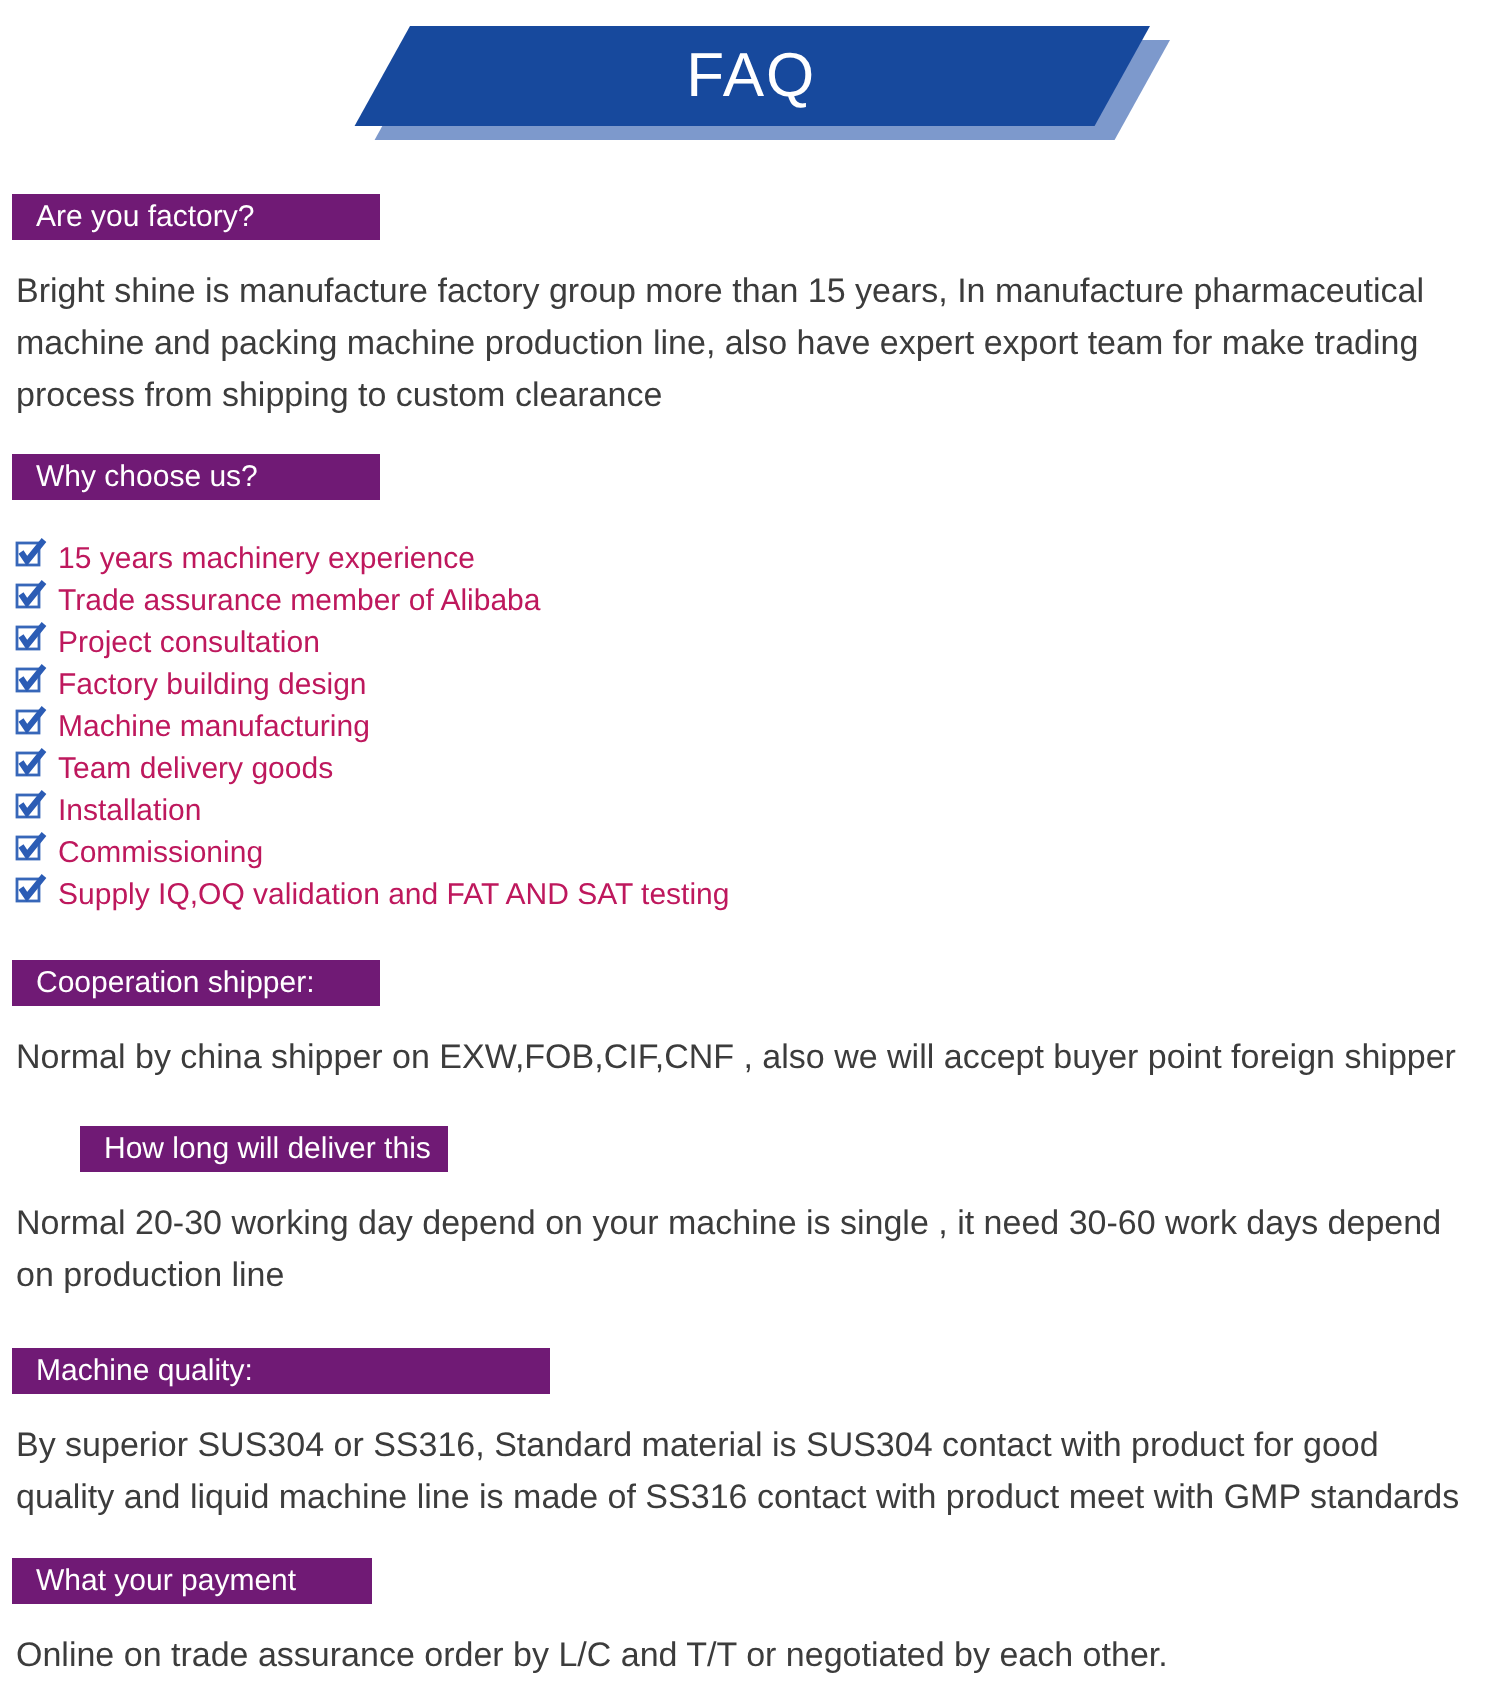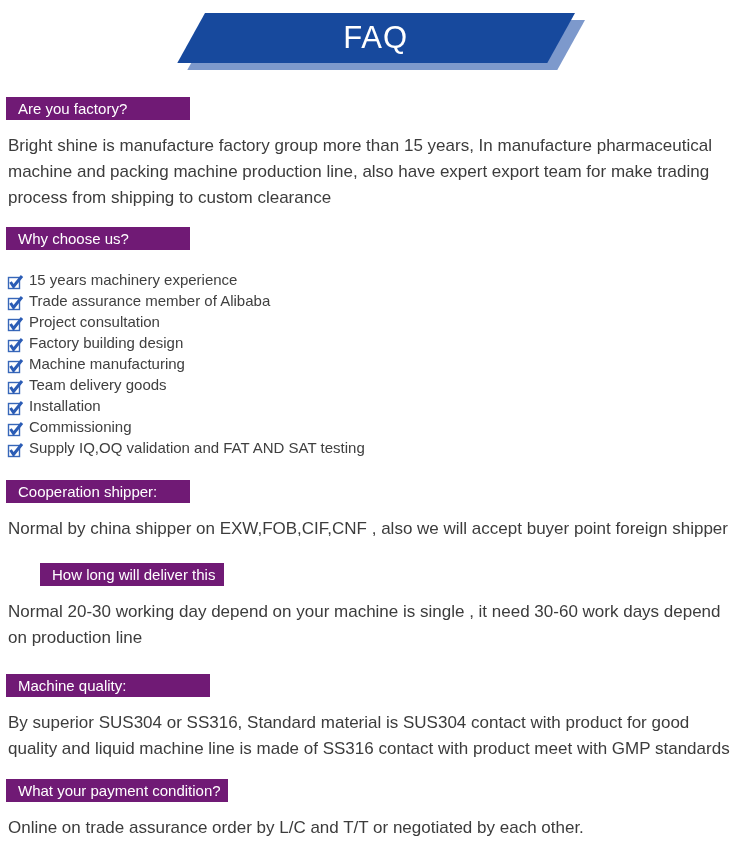--- a/index.html
+++ b/index.html
@@ -43,22 +43,22 @@
     color:#ffffff;
     font-size:15px;
     height:23px;
     line-height:23px;
     padding-left:12px;
     margin-left:6px;
     box-sizing:border-box;
   }
   #t1, #t2, #t3 { width:184px; }
   #t4 { width:184px;margin-left:40px; }
-  #t5 { width:204px; }
-  #t6 { width:222px; }
+  #t5 { width:269px; }
+  #t6 { width:180px; }
   #t1 { margin-top:26px; }
   #t2 { margin-top:16px; }
   #t3 { margin-top:22px; }
   #t4 { margin-top:21px; }
   #t5 { margin-top:23px; }
   #t6 { margin-top:17px; }
 
   
   .sec-body {
     font-size:17px;
@@ -70,23 +70,23 @@
   
   .checklist {
     list-style:none;
     margin:19px 0 0 0;
     padding:0 0 0 7px;
   }
   .checklist li {
     height:21px;
     line-height:21px;
     font-size:15px;
-    color:#404040;
+    color:#be185d;
     display:flex;
-    align-items:flex-end;
+    align-items:flex-start;
     white-space:nowrap;
   }
   .tick-icon { margin-right:5px; flex:0 0 auto; overflow:visible; }
 </style>
 </head>
 <body>
 
 <div class="page">
 
   <div class="banner-wrap">

